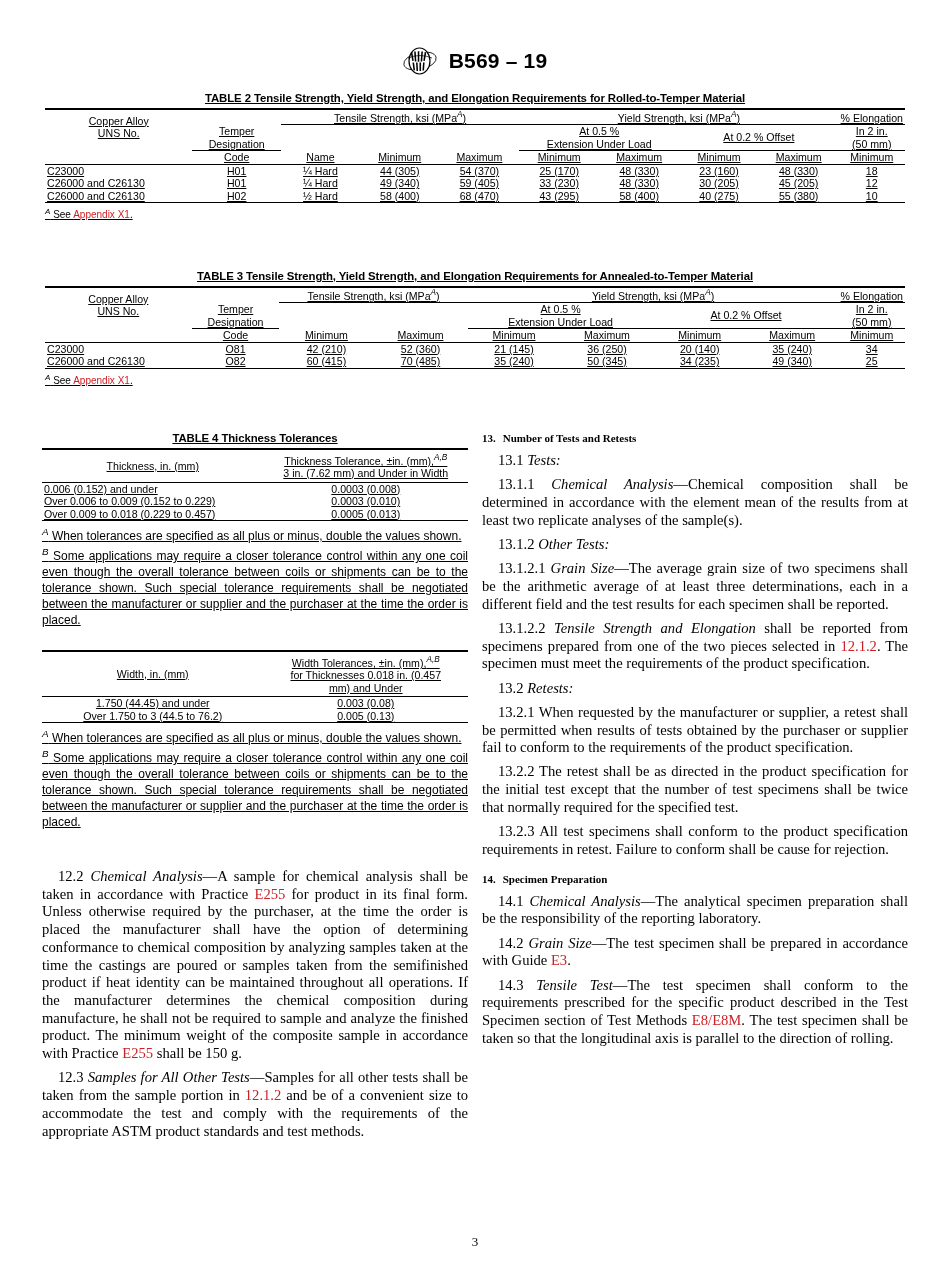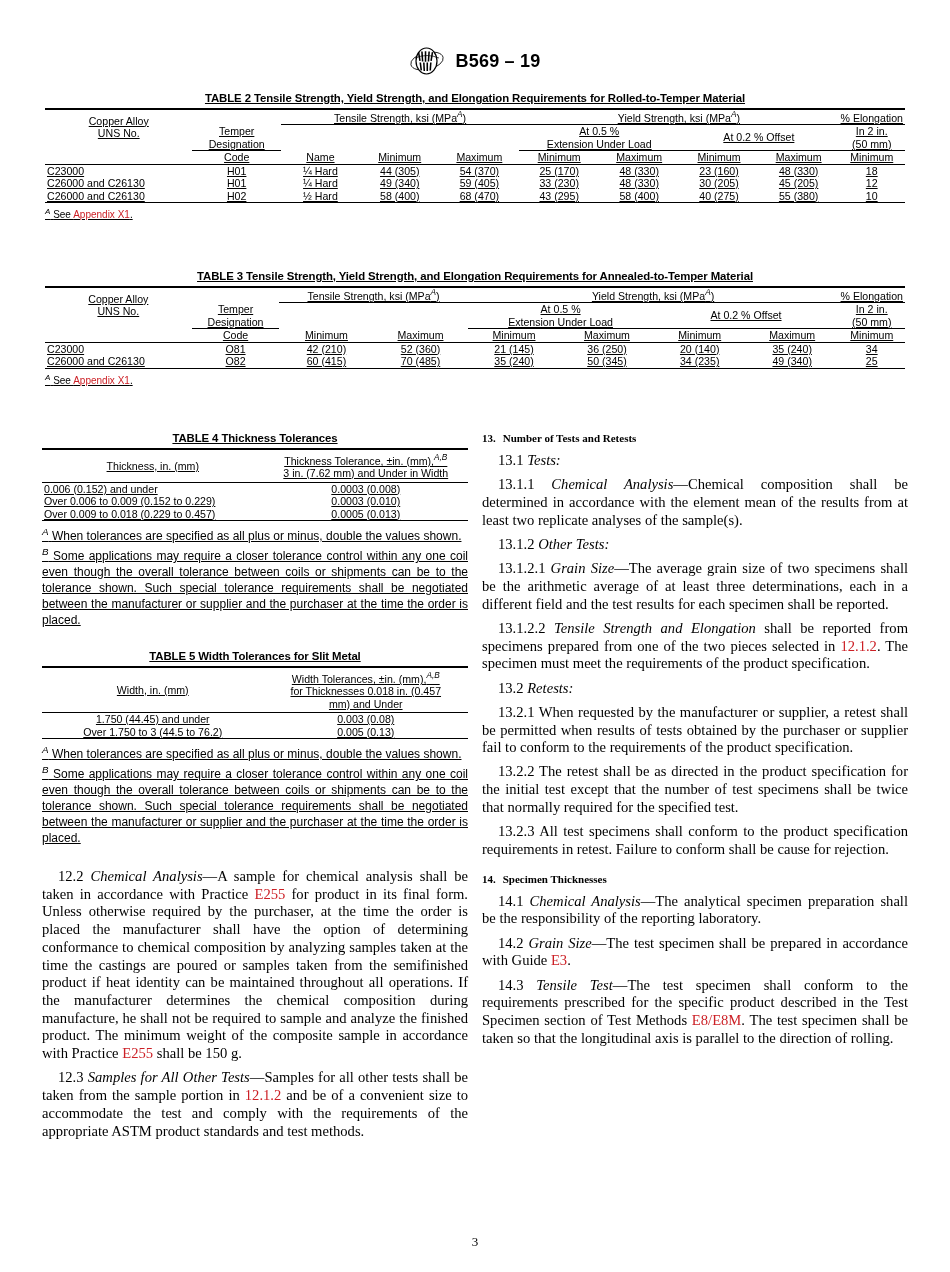--- a/index.html
+++ b/index.html
@@ -30,21 +30,21 @@
     align-items: center;
     gap: 10px;
   }
   .astm-logo {
     width: 36px; height: 30px;
     display: block;
   }
   .doc-number {
     font-family: "Liberation Sans", sans-serif;
     font-weight: bold;
-    font-size: 18px;
+    font-size: 21px;
     letter-spacing: 0.2px;
   }
 
   
   .tbl-block { position: absolute; text-decoration: underline; }
   .tbl-caption {
     font-family: "Liberation Sans", sans-serif;
     font-weight: bold;
     font-size: 11.4px;
     text-align: center;
@@ -367,21 +367,20 @@
         <span>When tolerances are specified as all plus or minus, double the values shown.</span>
       </p>
       <p class="foot-just">
         <sup>B</sup>
         <span>Some applications may require a closer tolerance control within any one coil even though the overall tolerance between coils or shipments can be to the tolerance shown. Such special tolerance requirements shall be negotiated between the manufacturer or supplier and the purchaser at the time the order is placed.</span>
       </p>
     </div>
   </div>
 
   <div class="tbl-block" style="top:650px; left:42px; width:426px;">
-    <div class="tbl-caption">TABLE 5 Width Tolerances for Slit Metal</div>
     <table class="astm">
       <colgroup>
           <col style="width:52%">
           <col style="width:48%">
         </colgroup>
       <tbody>
         <tr class="top-dbl rule-bot-thin">
           <td class="ctr" style="vertical-align:middle; padding:5px 2px;">Width, in. (mm)</td>
           <td class="ctr" style="padding:3px 2px 2px;margin-top:8px;">
             <div><span>Width Tolerances, ±in. (mm),</span><sup class="fn">A,B</sup></div>
@@ -464,21 +463,21 @@
 
     <p class="para">
       <span>13.2.2</span><span> The retest shall be as directed in the product specification for the initial test except that the number of test specimens shall be twice that normally required for the specified test.</span>
     </p>
 
     <p class="para" style="margin-bottom:14px;">
       <span>13.2.3</span><span> All test specimens shall conform to the product specification requirements in retest. Failure to conform shall be cause for rejection.</span>
     </p>
 
     <h3 class="sec">
-      <span class="num">14.</span><span>Specimen Thicknesses</span>
+      <span class="num">14.</span><span>Specimen Preparation</span>
     </h3>
 
     <p class="para">
       <span>14.1</span>
       <span class="it">Chemical Analysis</span><span>—The analytical specimen preparation shall be the responsibility of the reporting laboratory.</span>
     </p>
 
     <p class="para">
       <span>14.2</span>
       <span class="it">Grain Size</span><span>—The test specimen shall be prepared in accordance with Guide </span><span class="lnk">E3</span><span>.</span>

